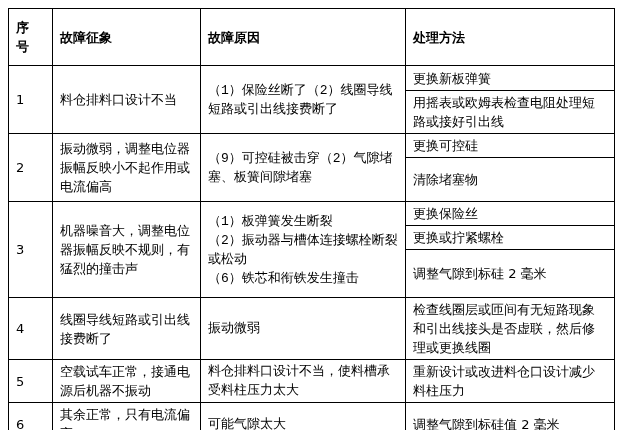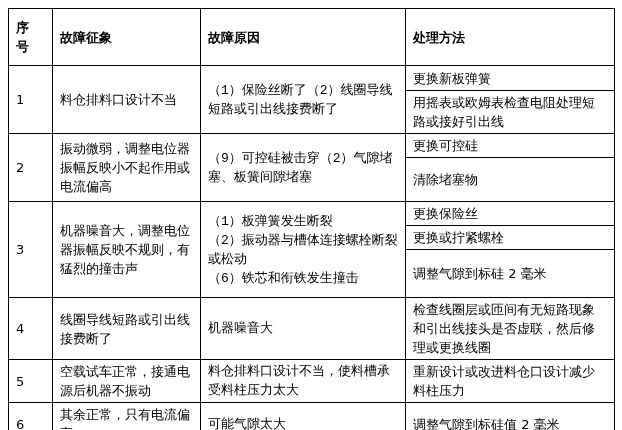--- a/index.html
+++ b/index.html
@@ -99,21 +99,21 @@
       <td>更换或拧紧螺栓</td>
     </tr>
     <tr class="r3c">
       <td>调整气隙到标硅 2 毫米</td>
     </tr>
 
     <tr class="r4">
       <td class="cell-no">4</td>
       <td class="cell-symptom">线圈导线短路或引出线接费断了</td>
       <td>
-        <span class="cause-line">机器噪音大</span>
+        <span class="cause-line">振动微弱</span>
       </td>
       <td>检查线圈层或匝间有无短路现象和引出线接头是否虚联，然后修理或更换线圈</td>
     </tr>
 
     <tr class="r5">
       <td class="cell-no">5</td>
       <td class="cell-symptom">空载试车正常，接通电源后机器不振动</td>
       <td>
         <span class="cause-line">料仓排料口设计不当，使料槽承受料柱压力太大</span>
       </td>

